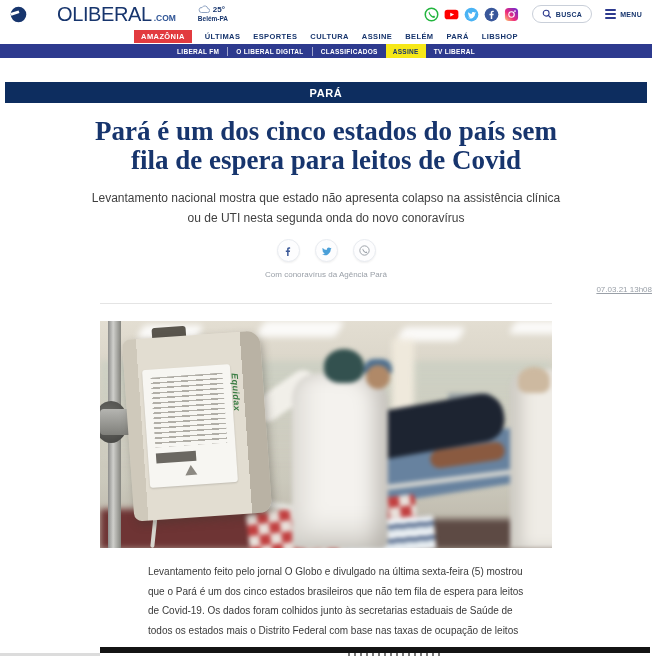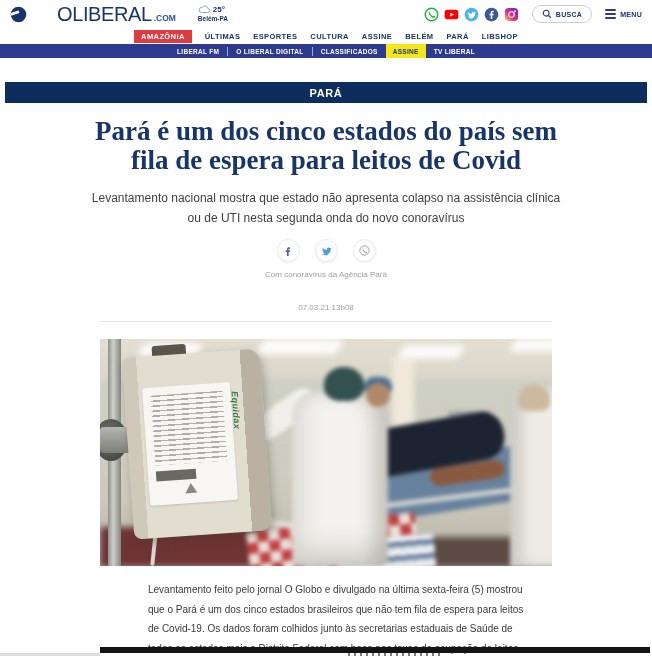--- a/index.html
+++ b/index.html
@@ -50,21 +50,21 @@
   .title { margin:14px auto 0; max-width:478px; text-align:center;
     font-family:"Liberation Serif", serif; font-weight:700; font-size:27px; line-height:29px;
     color:#17356d; }
   .subtitle { margin:13px auto 0; max-width:478px; text-align:center; font-size:12px;
     line-height:20px; color:#3f3f3f; }
   .share-row { margin-top:11px; display:flex; justify-content:center; gap:15px; }
   .share-circ { width:23px; height:23px; border-radius:50%; background:#fdfdfe;
     border:1px solid #e9ecf1; box-shadow:0 1px 2px rgba(0,0,0,.06); display:flex;
     align-items:center; justify-content:center; cursor:pointer; }
   .byline { margin-top:8px; text-align:center; font-size:8px; color:#9aa0a8; }
-  .datetime { margin-top:24px; text-align:center; font-size:8px; color:#9aa0a8; }
+  .datetime { margin-top:6px; text-align:right; font-size:8px; color:#9aa0a8;text-decoration:underline; }
   .rule { width:452px; margin:9px auto 0; border-top:1px solid #e4e4e4; }
 
   
   .hero { width:452px; height:227px; margin:17px auto 0; position:relative; overflow:hidden;
     background:linear-gradient(180deg,#e3ded2 0%,#d4cfc2 35%,#cbc9bc 70%,#b9b2a6 100%); }
   .hero * { position:absolute; }
   .h-blur3 { filter:blur(3px); inset:0; }
   .h-blur2 { filter:blur(2px); inset:0; }
   .h-light { background:rgba(255,255,255,.85); border-radius:4px; transform:skewX(-30deg); }
   .h-wallmint { left:0; top:40px; width:452px; height:100px;

